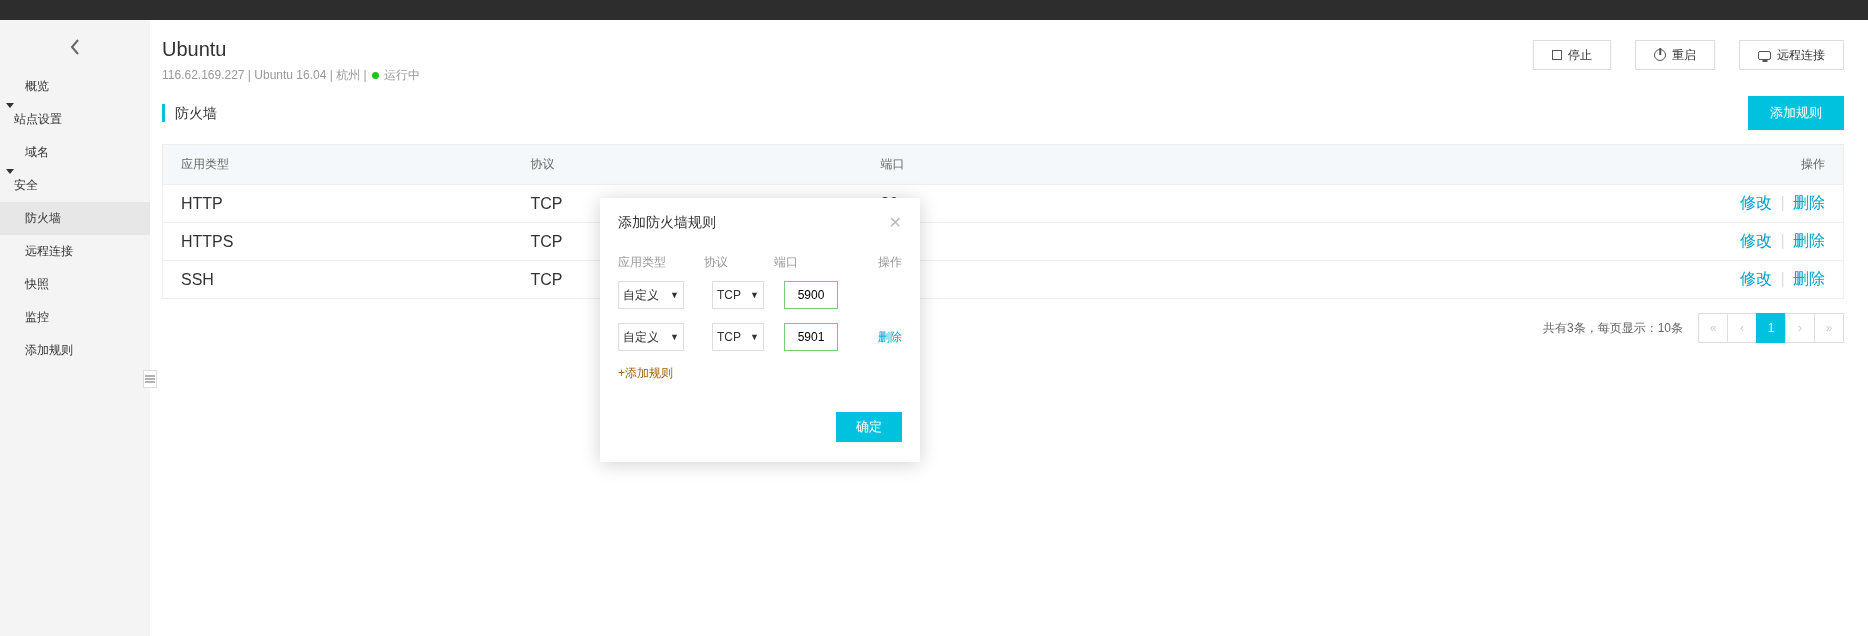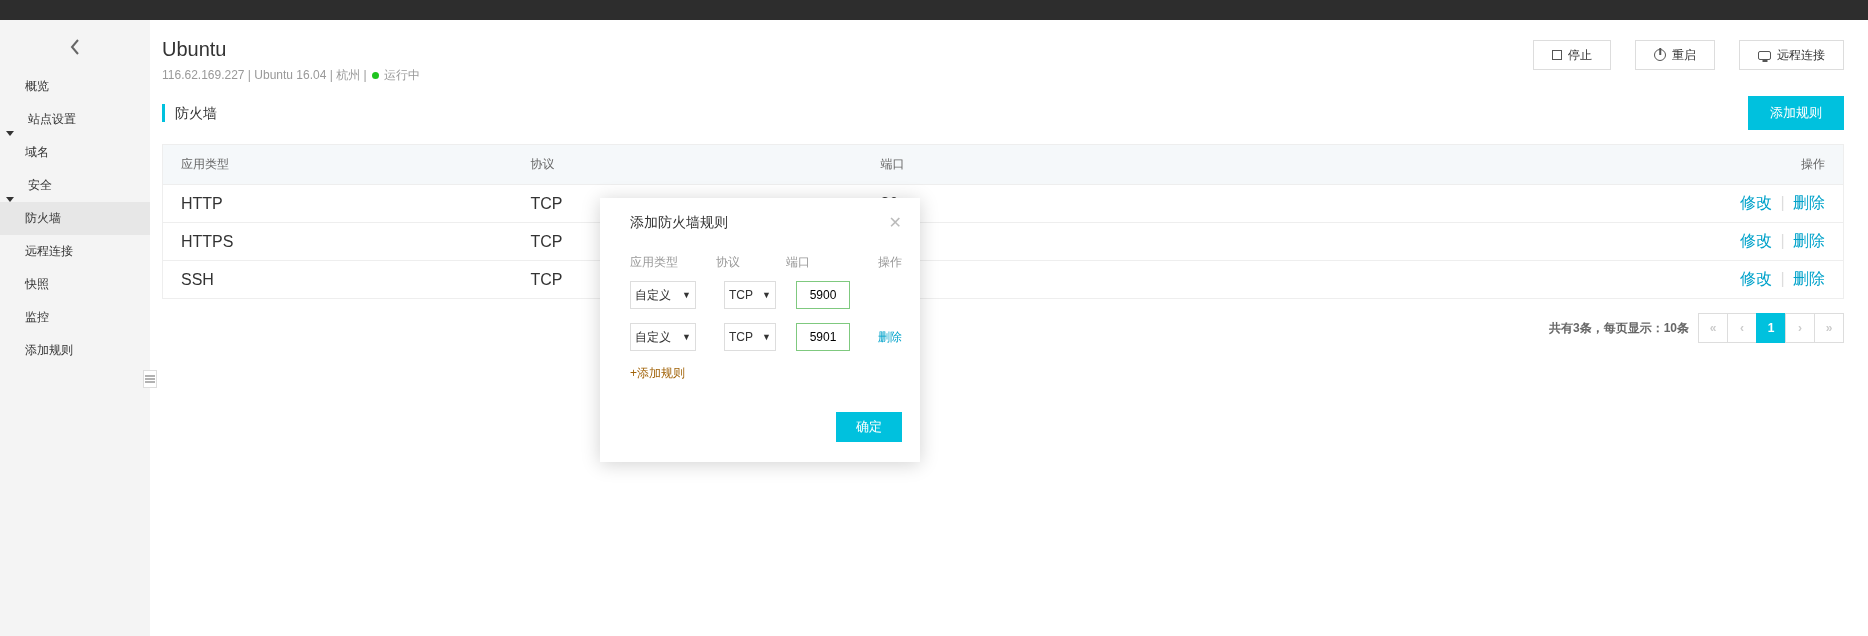--- a/index.html
+++ b/index.html
@@ -3,48 +3,48 @@
 <meta charset="utf-8">
 <style>
 * { margin:0; padding:0; box-sizing:border-box; font-family:"Helvetica Neue",Helvetica,Arial,"Microsoft YaHei",sans-serif; }
 body { background:#f9f9f9; color:#333; font-size:12px; }
 .topbar { height:20px; background:#2d2d2d; }
 .page { display:flex; min-height:616px; }
 .sidebar { width:150px; background:#f4f4f4; padding-top:12px; position:relative; flex-shrink:0; }
 .sidebar-back { height:30px; display:flex; align-items:center; justify-content:center; cursor:pointer; margin-bottom:8px; }
 .sidebar-back svg { width:12px; height:18px; }
 .side-item { height:33px; line-height:33px; padding:0 12px 0 25px; cursor:pointer; color:#333; font-size:12px; }
-.side-group { height:33px; line-height:33px; padding:0 12px 0 6px; cursor:pointer; font-size:12px; display:flex; align-items:flex-end; gap:14px; }
+.side-group { height:33px; line-height:33px; padding:0 12px 0 6px; cursor:pointer; font-size:12px; display:flex; align-items:flex-start; gap:0; }
 .side-group .caret { width:0; height:0; border-left:4px solid transparent; border-right:4px solid transparent; border-top:5px solid #333; display:inline-block; }
 .side-active { background:#e7e7e7; }
 .collapse-handle { position:absolute; right:-7px; top:350px; width:14px; height:18px; background:#fff; border:1px solid #ddd; display:flex; align-items:center; justify-content:center; cursor:pointer; font-size:10px; color:#666; }
 .main { flex:1; background:#fff; padding:18px 0 0 0; }
 .header-row { display:flex; justify-content:space-between; align-items:flex-start; padding:0 24px 12px 12px; }
 .title { font-size:20px; color:#333; font-weight:400; }
 .subtitle { font-size:12px; color:#999; margin-top:6px; }
 .status-dot { display:inline-block; width:7px; height:7px; border-radius:50%; background:#1ec41e; margin:0 5px 0 2px; vertical-align:middle; }
 .header-actions { display:flex; gap:24px; margin-top:2px; }
 .btn-outline { border:1px solid #ddd; background:#fff; height:30px; padding:0 18px; cursor:pointer; display:flex; align-items:center; gap:6px; font-size:12px; color:#333; }
 .content { padding:0 24px 0 12px; }
 .section-title-row { display:flex; justify-content:space-between; align-items:center; margin-bottom:14px; }
 .section-title { border-left:3px solid #00c1de; padding-left:10px; font-size:14px; color:#333; height:18px; line-height:18px; }
 .btn-primary { background:#00c1de; color:#fff; border:none; height:34px; padding:0 22px; cursor:pointer; font-size:13px; }
 .table { width:100%; border-collapse:collapse; border:1px solid #eee; }
 .table thead th { background:#f5f8fa; text-align:left; font-weight:400; color:#666; height:40px; padding:0 18px; font-size:12px; border-bottom:1px solid #eee;}
 .table tbody td { height:38px; padding:0 18px; border-bottom:1px solid #eee; font-size:16px; color:#333; }
 .table th.right, .table td.right { text-align:right; }
 .link { color:#00a2ca; cursor:pointer; }
 .link-sep { color:#ddd; margin:0 4px; }
-.pager-row { display:flex; justify-content:flex-end; align-items:center; gap:10px; margin-top:14px; color:#666;font-weight:bold; }
+.pager-row { display:flex; justify-content:flex-end; align-items:center; gap:16px; margin-top:14px; color:#666; }
 .pager { display:flex; }
 .pager span { width:30px; height:30px; border:1px solid #ddd; display:flex; align-items:center; justify-content:center; margin-left:-1px; cursor:pointer; font-size:12px; color:#666; }
 .pager span.active { background:#00c1de; color:#fff; border-color:#00c1de; }
 .pager span.disabled { color:#ccc; cursor:default; }
 
-.modal { position:fixed; left:600px; top:198px; width:320px; background:#fff; box-shadow:0 2px 18px rgba(0,0,0,0.18);padding-left:12px; }
+.modal { position:fixed; left:600px; top:198px; width:320px; background:#fff; box-shadow:0 2px 18px rgba(0,0,0,0.18); }
 .modal-head { display:flex; justify-content:space-between; align-items:center; padding:16px 18px 14px 18px; }
 .modal-title { font-size:14px; color:#333; }
 .modal-close { cursor:pointer; color:#bbb; font-size:16px; line-height:1; }
 .modal-body { padding:4px 18px 14px 18px; }
 .form-head { display:flex; color:#999; font-size:12px; padding:4px 0 10px 0; }
 .col-app { width:86px; }
 .col-proto { width:70px; }
 .col-port { width:72px; }
 .col-op { flex:1; text-align:right; }
 .form-row { display:flex; align-items:center; margin-bottom:14px; }

